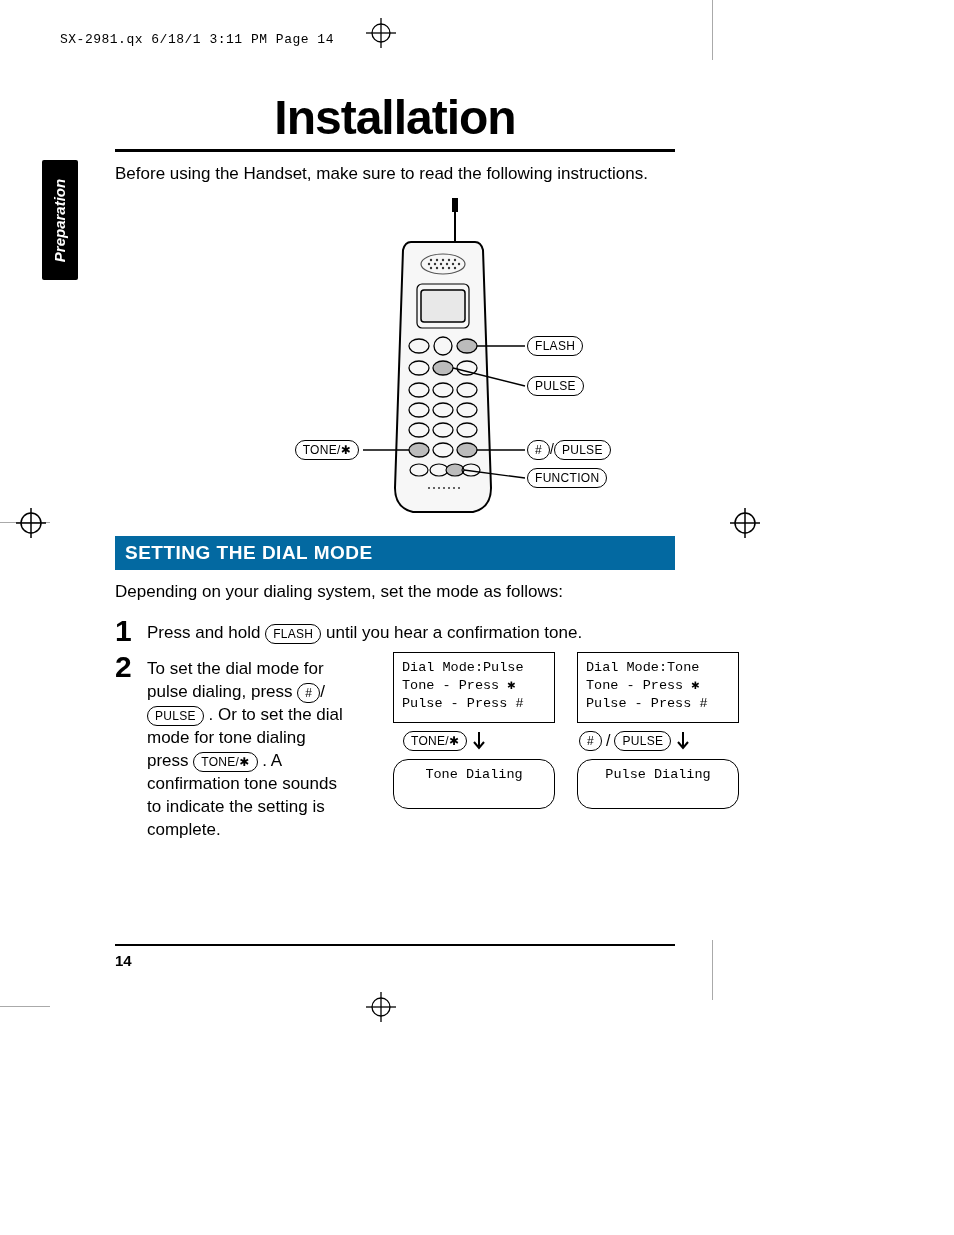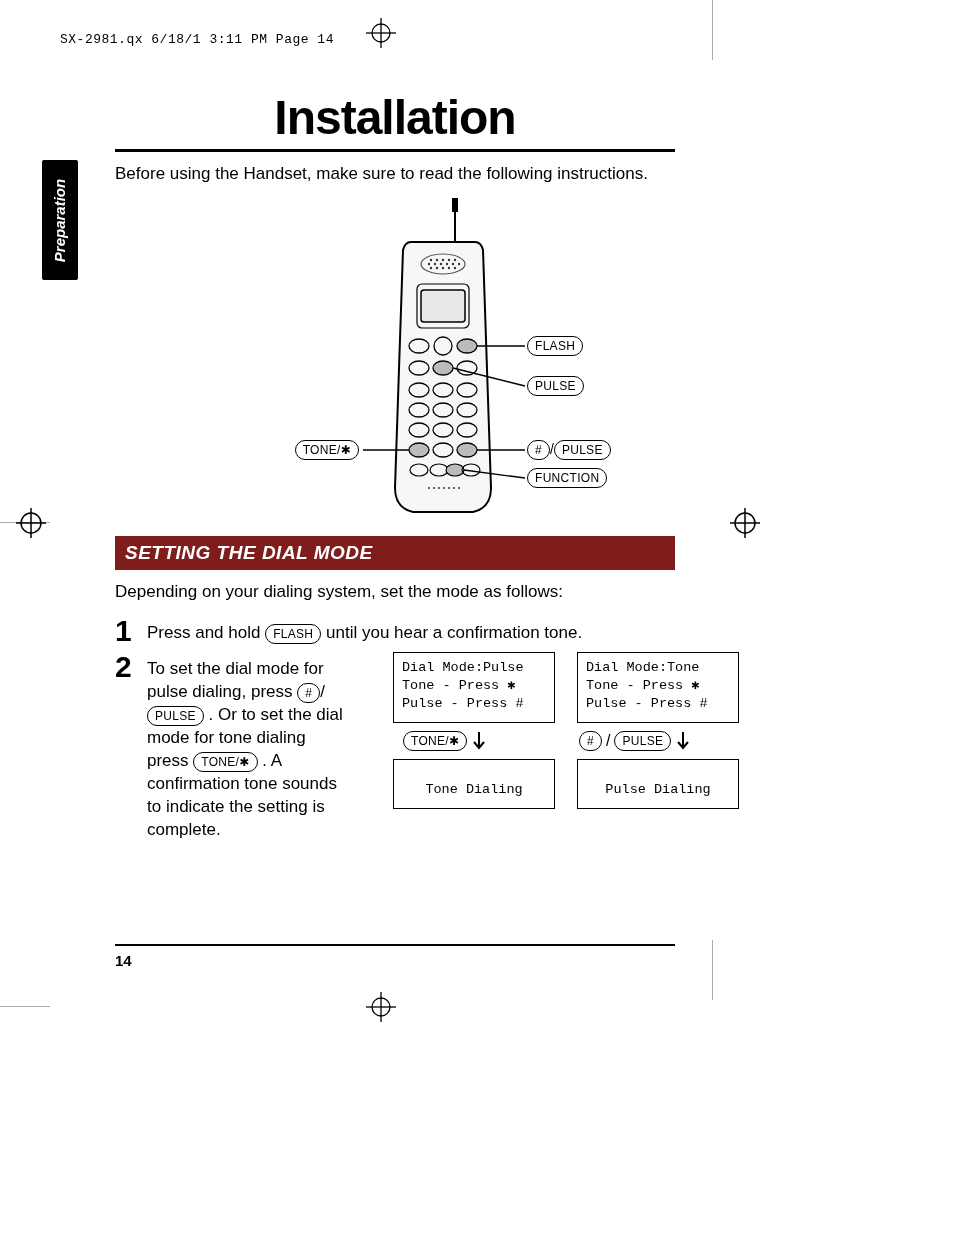--- a/index.html
+++ b/index.html
@@ -81,28 +81,27 @@
     border: 1.5px solid #000;
     border-radius: 999px;
     padding: 0 7px;
     height: 18px;
     font-size: 12px;
     line-height: 1;
     letter-spacing: 0.3px;
     background: #fff;
   }
   .section-bar {
-    background: #7f1d1d;
+    background: #0369a1;
     color: #fff;
     font-weight: bold;
     font-size: 19px;
     padding: 6px 10px;
     margin: 0 0 12px 0;
     letter-spacing: 0.5px;
-    font-style: italic;
   }
   .body-text {
     font-size: 17px;
     margin: 0 0 14px 0;
   }
   .step {
     display: flex;
     align-items: flex-start;
     margin-bottom: 6px;
   }
@@ -142,23 +141,24 @@
     font-family: "Courier New", monospace;
     font-size: 13.5px;
     line-height: 1.35;
     text-align: left;
     min-height: 52px;
     box-sizing: border-box;
   }
   .lcd-box.result {
     text-align: center;
     display: flex;
-    align-items: flex-end;
+    align-items: flex-start;
     justify-content: center;
     min-height: 50px;
+    border-radius: 15px;
   }
   .arrow-row {
     display: flex;
     align-items: center;
     justify-content: flex-start;
     gap: 4px;
     margin: 6px 0 6px 10px;
     height: 24px;
   }
   .footer-rule {

